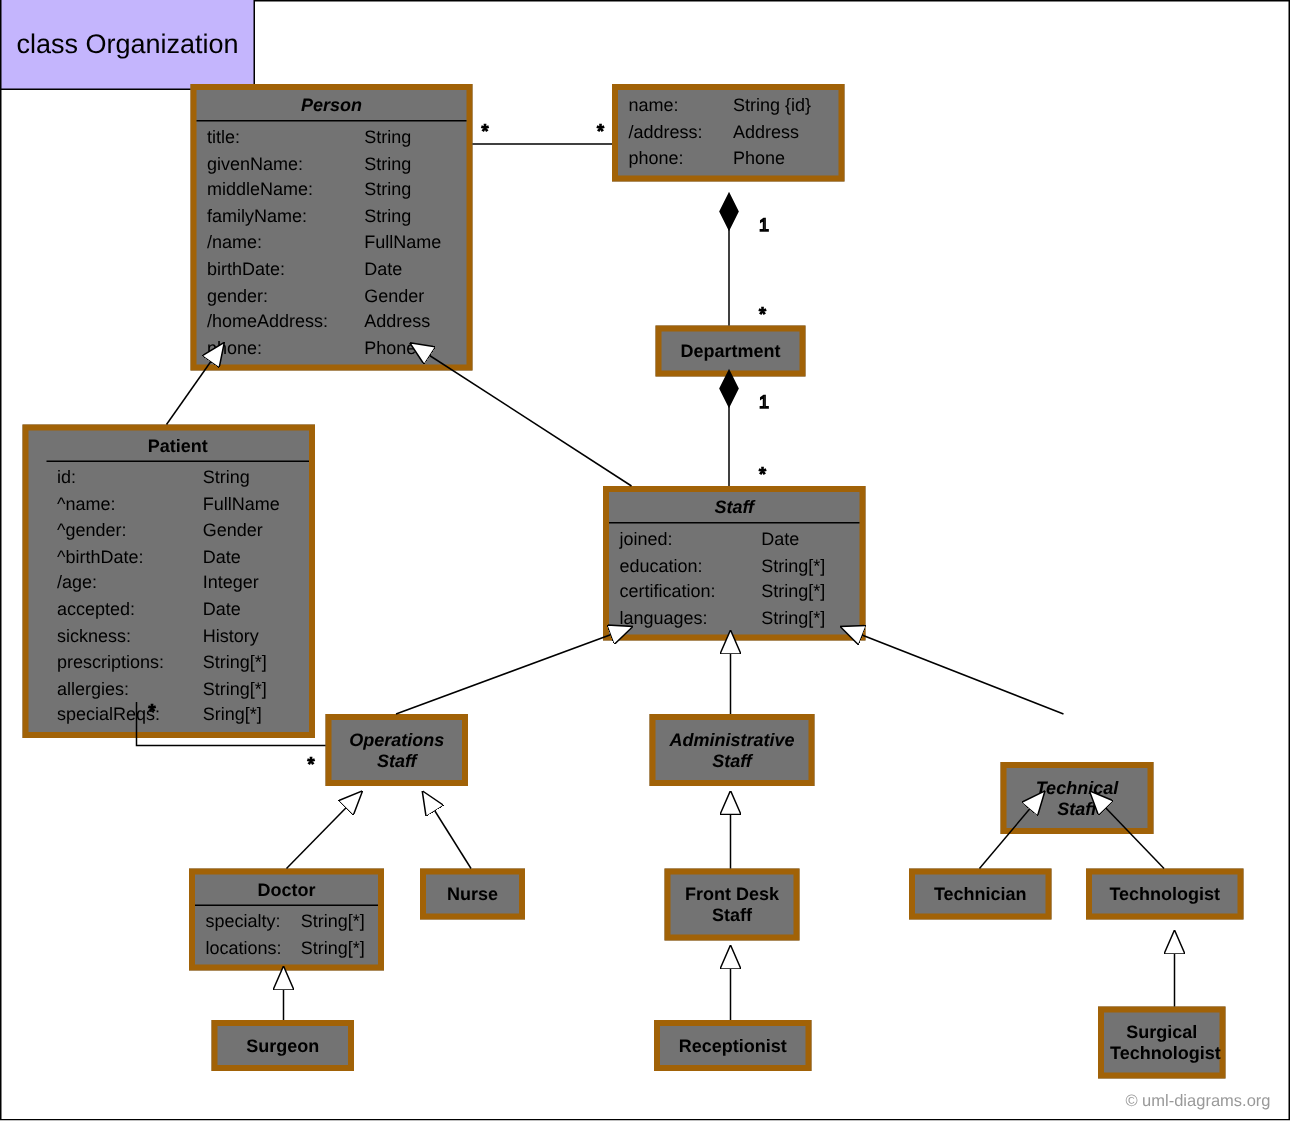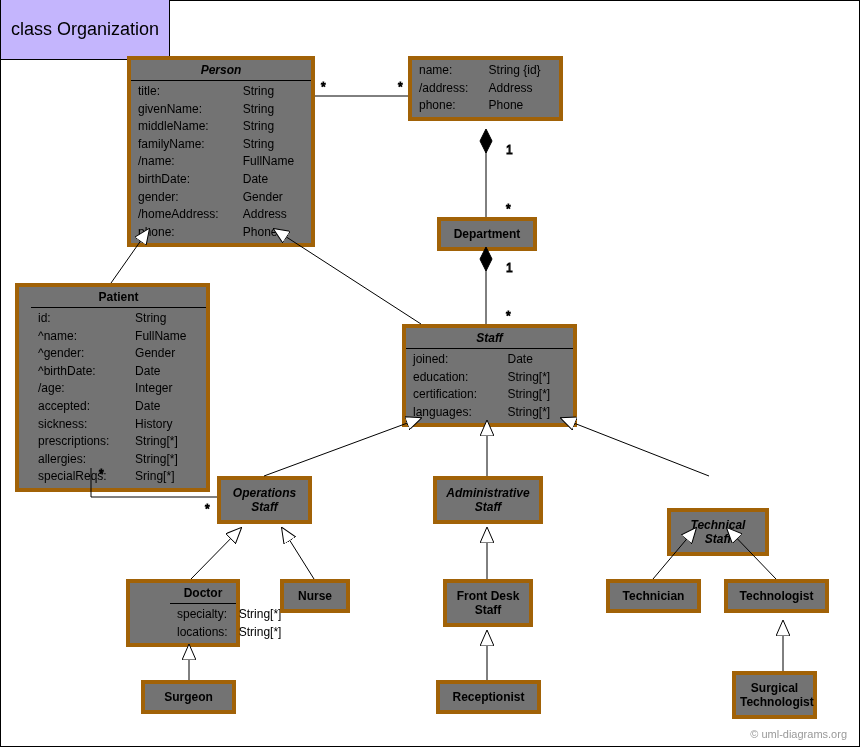--- a/index.html
+++ b/index.html
@@ -183,21 +183,21 @@
       <span class="ital">Staff</span>
     </div>
   </div>
   <div class="cls" style="left:666px; top:475px; width:102px;margin-top:32px;">
     <div class="solo">
       <span class="ital">Technical</span>
       <span class="ital">Staff</span>
     </div>
   </div>
 
-  <div class="cls" style="left:125px; top:578px; width:114px;padding-left:40px;">
+  <div class="cls" style="left:125px; top:578px; width:130px;">
     <div class="title noital">Doctor</div>
     <div class="attrs">
       <table>
         <tbody>
             <tr>
               <td>specialty:</td>
               <td class="t">String[*]</td>
             </tr>
         <tr>
               <td>locations:</td>

